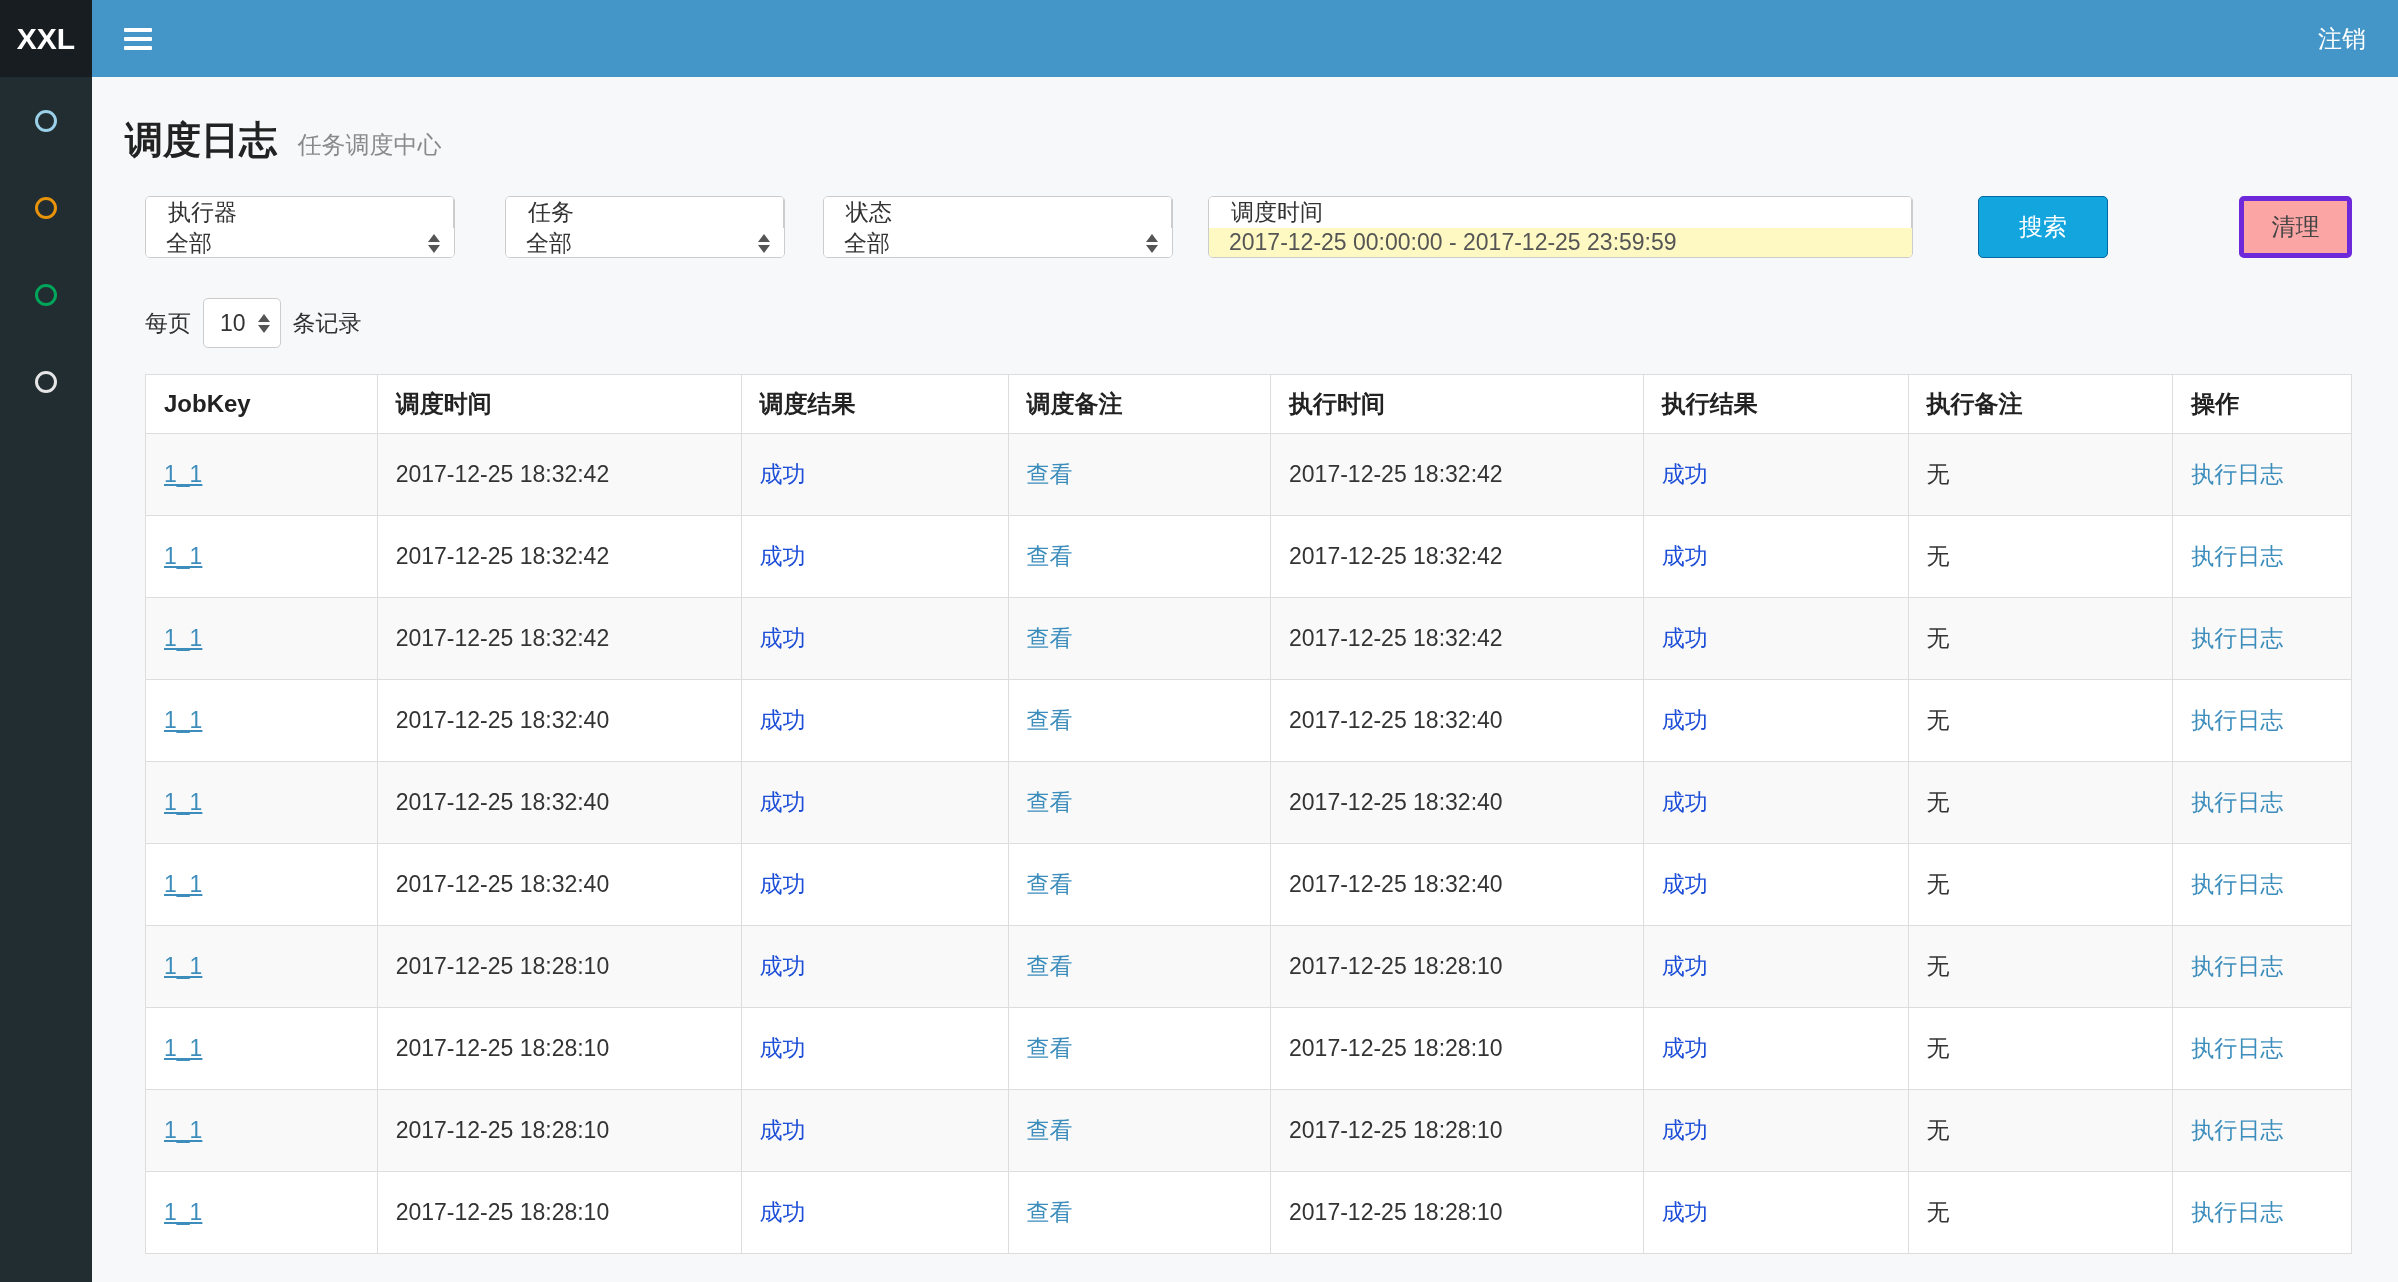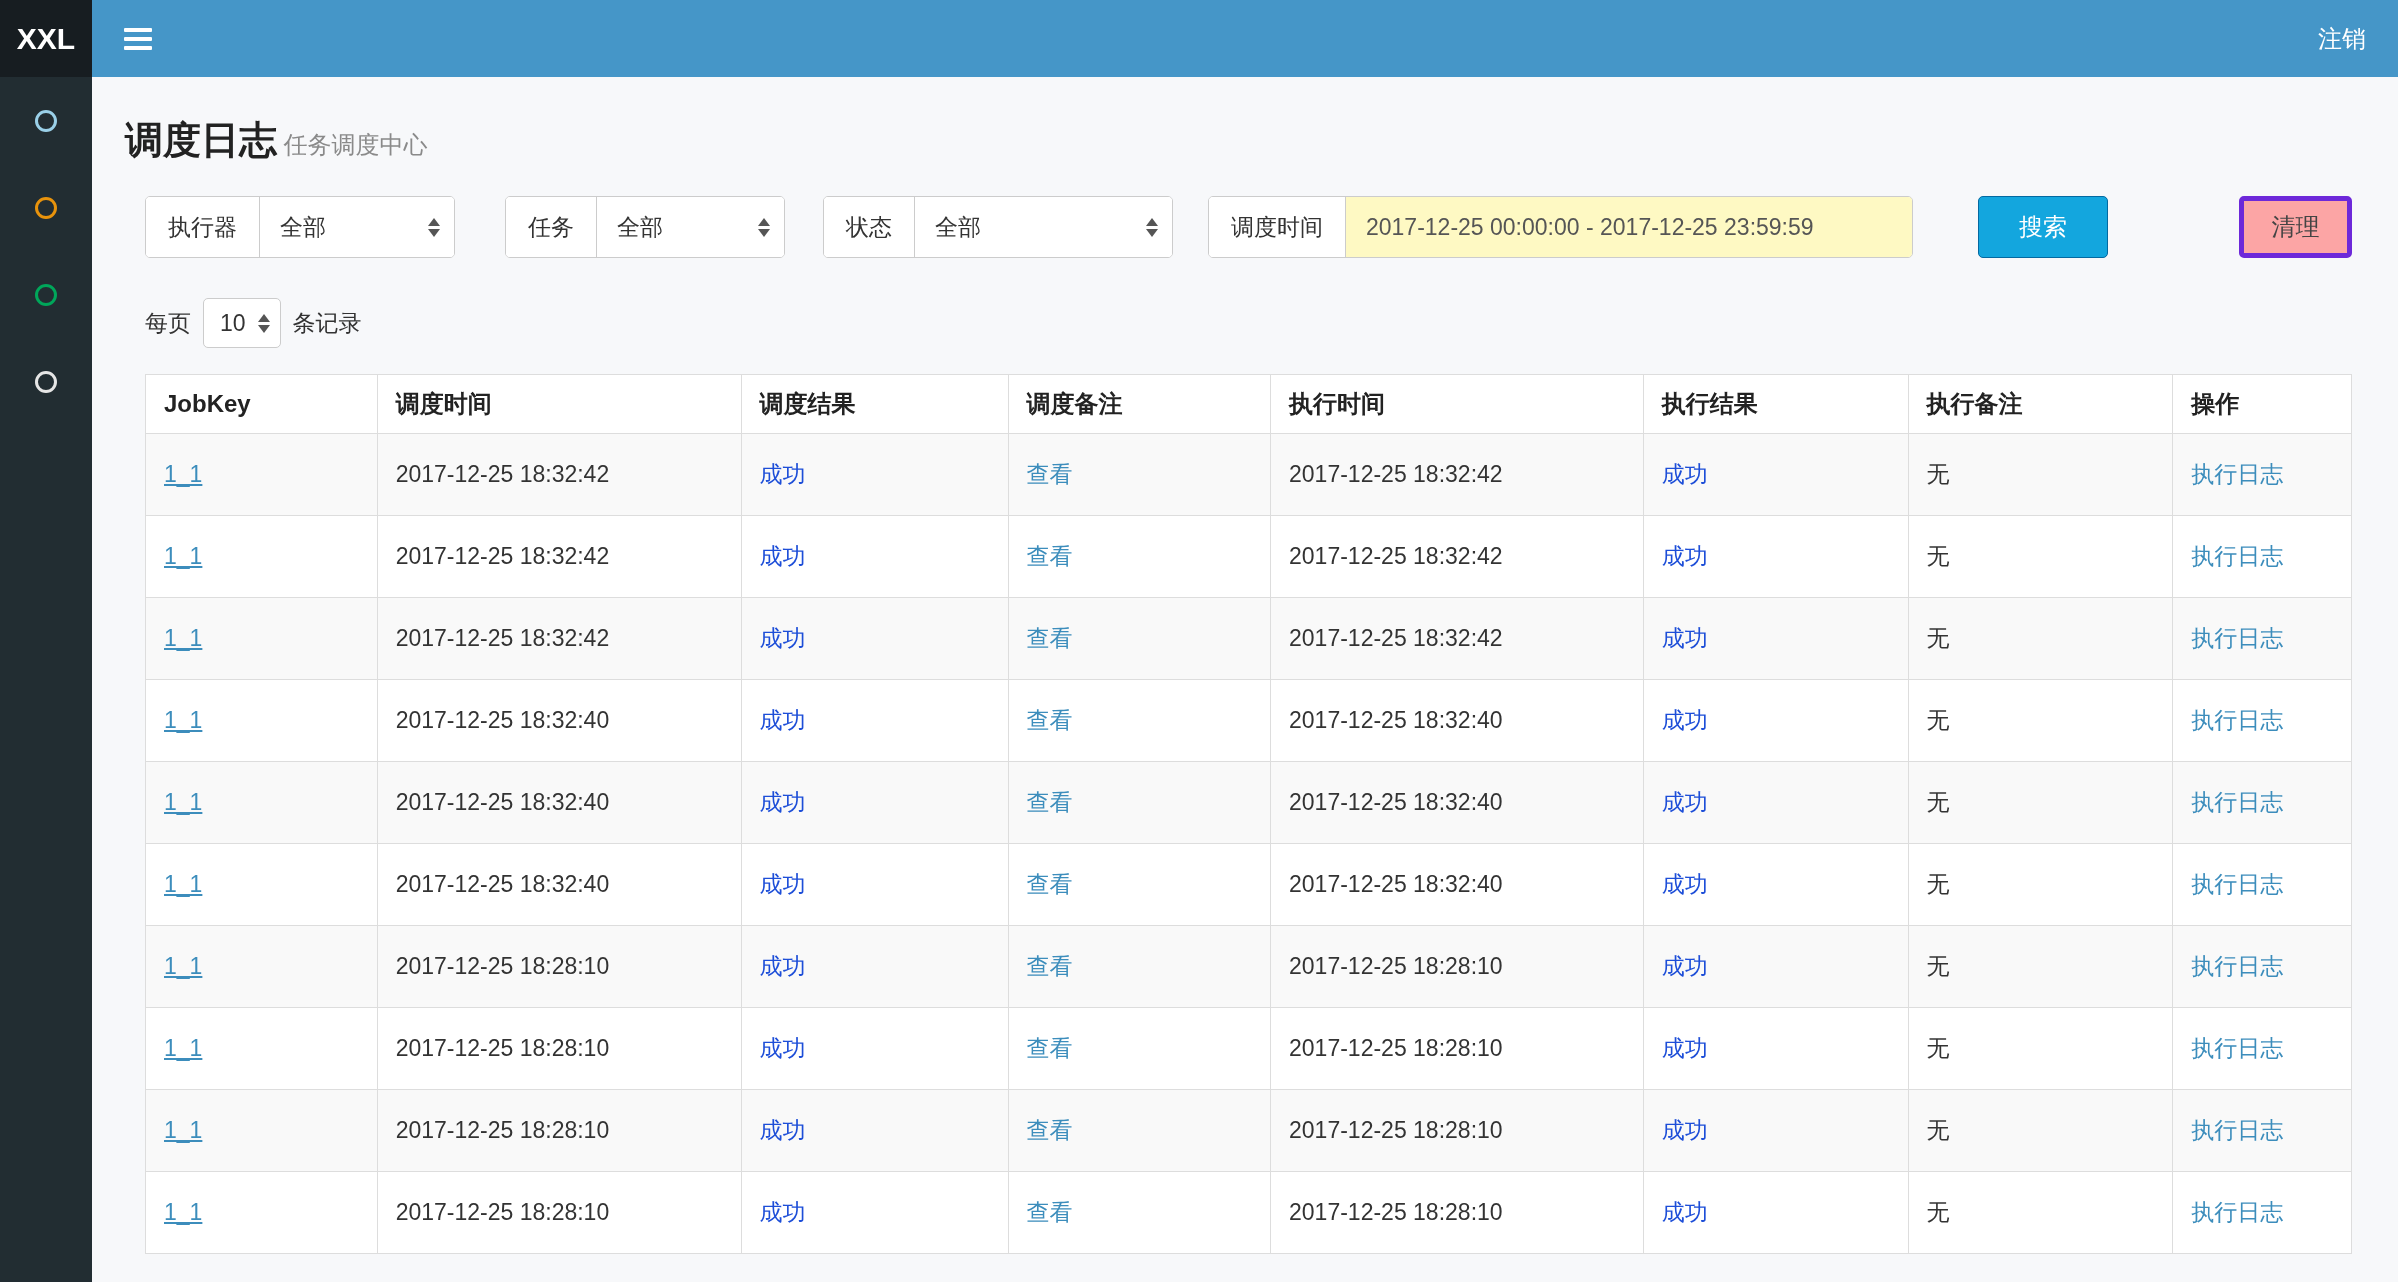--- a/index.html
+++ b/index.html
@@ -18,26 +18,26 @@
   .hb-bar { display:block; width:28px; height:4px; background:#fff; margin:5px 0; border-radius:1px; }
   .logout { color:#fff; font-size:24px; text-decoration:none; cursor:pointer; }
   
   .sidebar { position:fixed; top:77px; left:0; bottom:0; width:92px; background:#222d32; }
   .sb-item { height:87px; display:flex; align-items:center; justify-content:center; cursor:pointer; }
   .circle-icon { width:22px; height:22px; border:3px solid #fff; border-radius:50%; display:block; }
   
   .content { margin:77px 0 0 92px; padding:38px 46px 0 33px; height:calc(100% - 77px); overflow:hidden; }
   .page-header { margin:0 0 30px 0; }
   .page-title { display:inline; font-size:38px; font-weight:bold; color:#222; }
-  .page-subtitle { font-size:24px; color:#8a8a8a; }
+  .page-subtitle { font-size:24px; color:#8a8a8a; margin-left:14px; }
   .inner { margin-left:20px; }
   
   .filter-row { display:flex; align-items:center; }
   .input-group { display:flex; align-items:stretch; height:62px; border:1px solid #ccc;
-                 border-radius:5px; background:#fff; overflow:hidden; }
+                 border-radius:5px; background:#fff; overflow:hidden;flex-direction:column; }
   .addon { display:flex; align-items:center; padding:0 22px; border-right:1px solid #ccc;
            color:#333; background:#fff; white-space:nowrap; }
   .select-box { flex:1; display:flex; align-items:center; justify-content:space-between;
                 padding:0 14px 0 20px; cursor:pointer; background:#fff; }
   .updown { display:inline-flex; flex-direction:column; gap:3px; margin-left:12px; }
   .tri-up { width:0; height:0; border-left:6px solid transparent; border-right:6px solid transparent;
             border-bottom:8px solid #555; }
   .tri-down { width:0; height:0; border-left:6px solid transparent; border-right:6px solid transparent;
               border-top:8px solid #555; }
   .g-exec { width:310px; }

